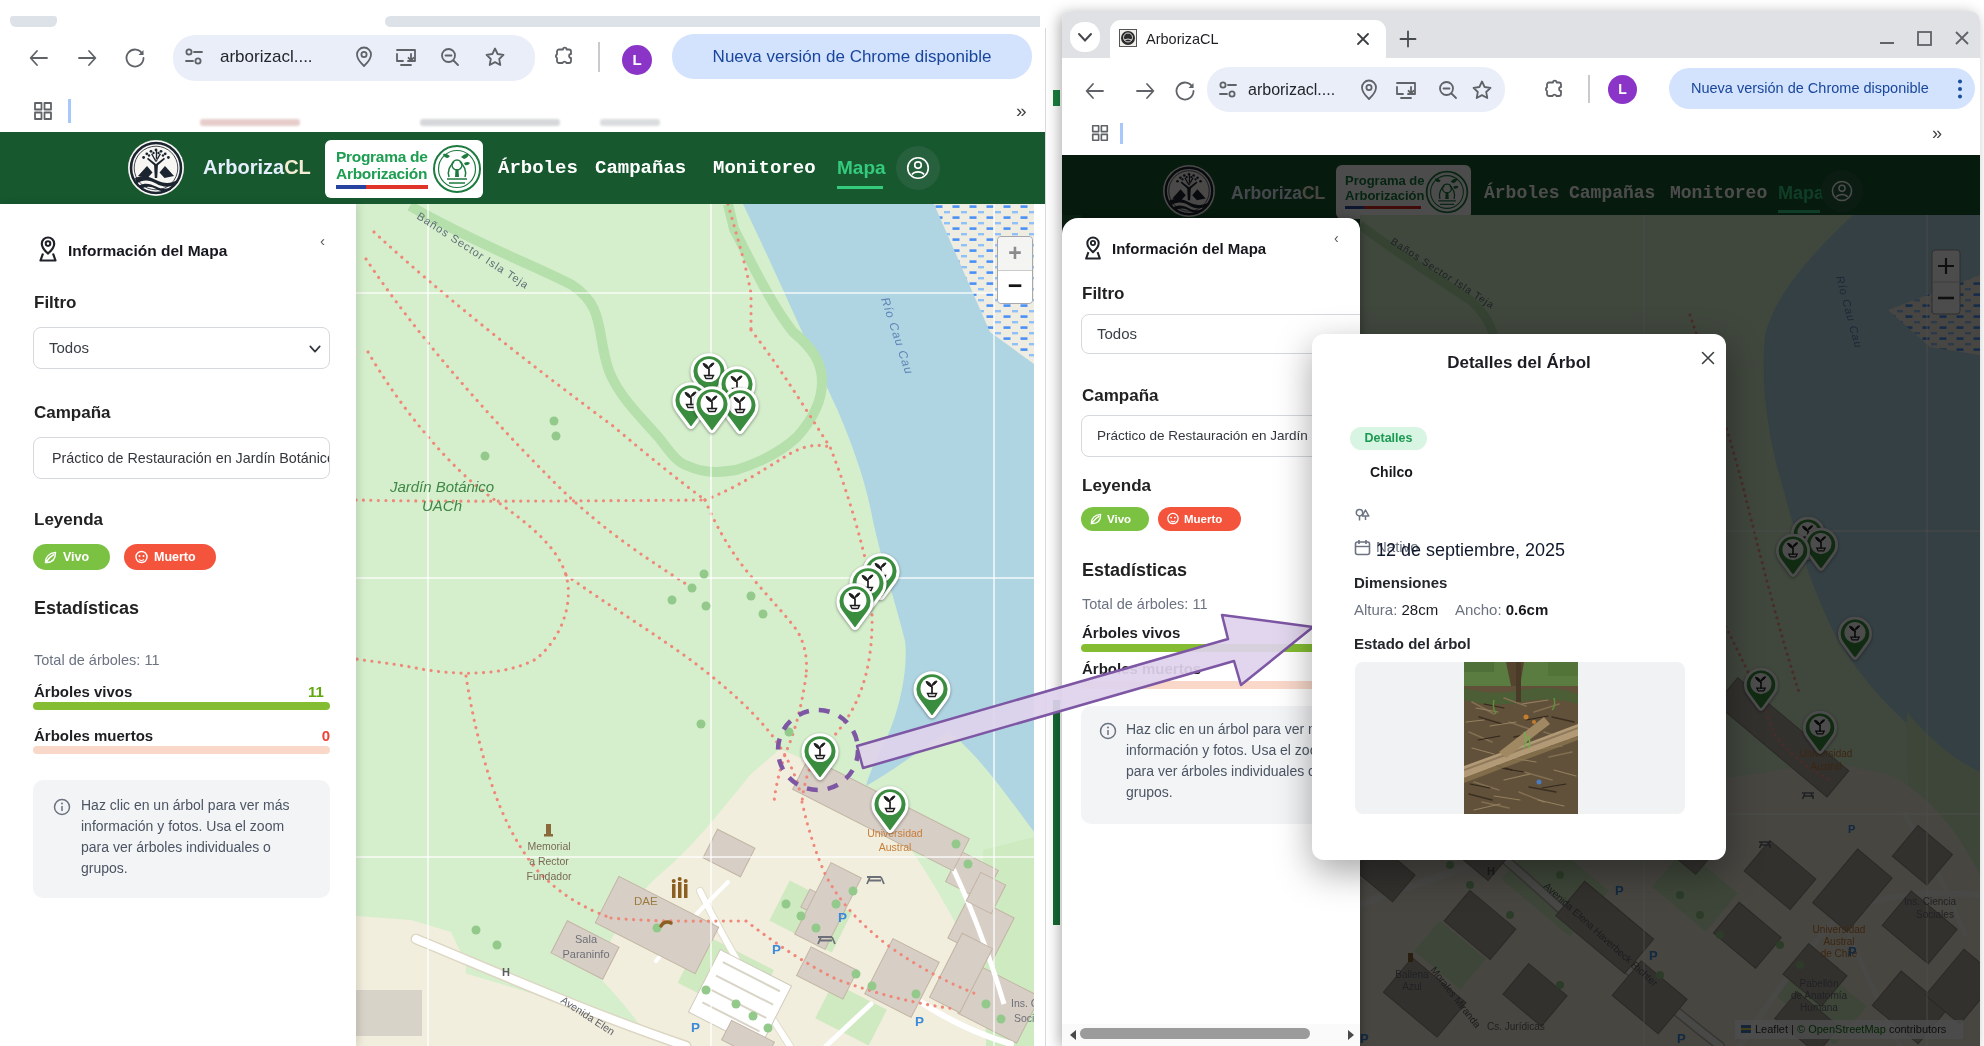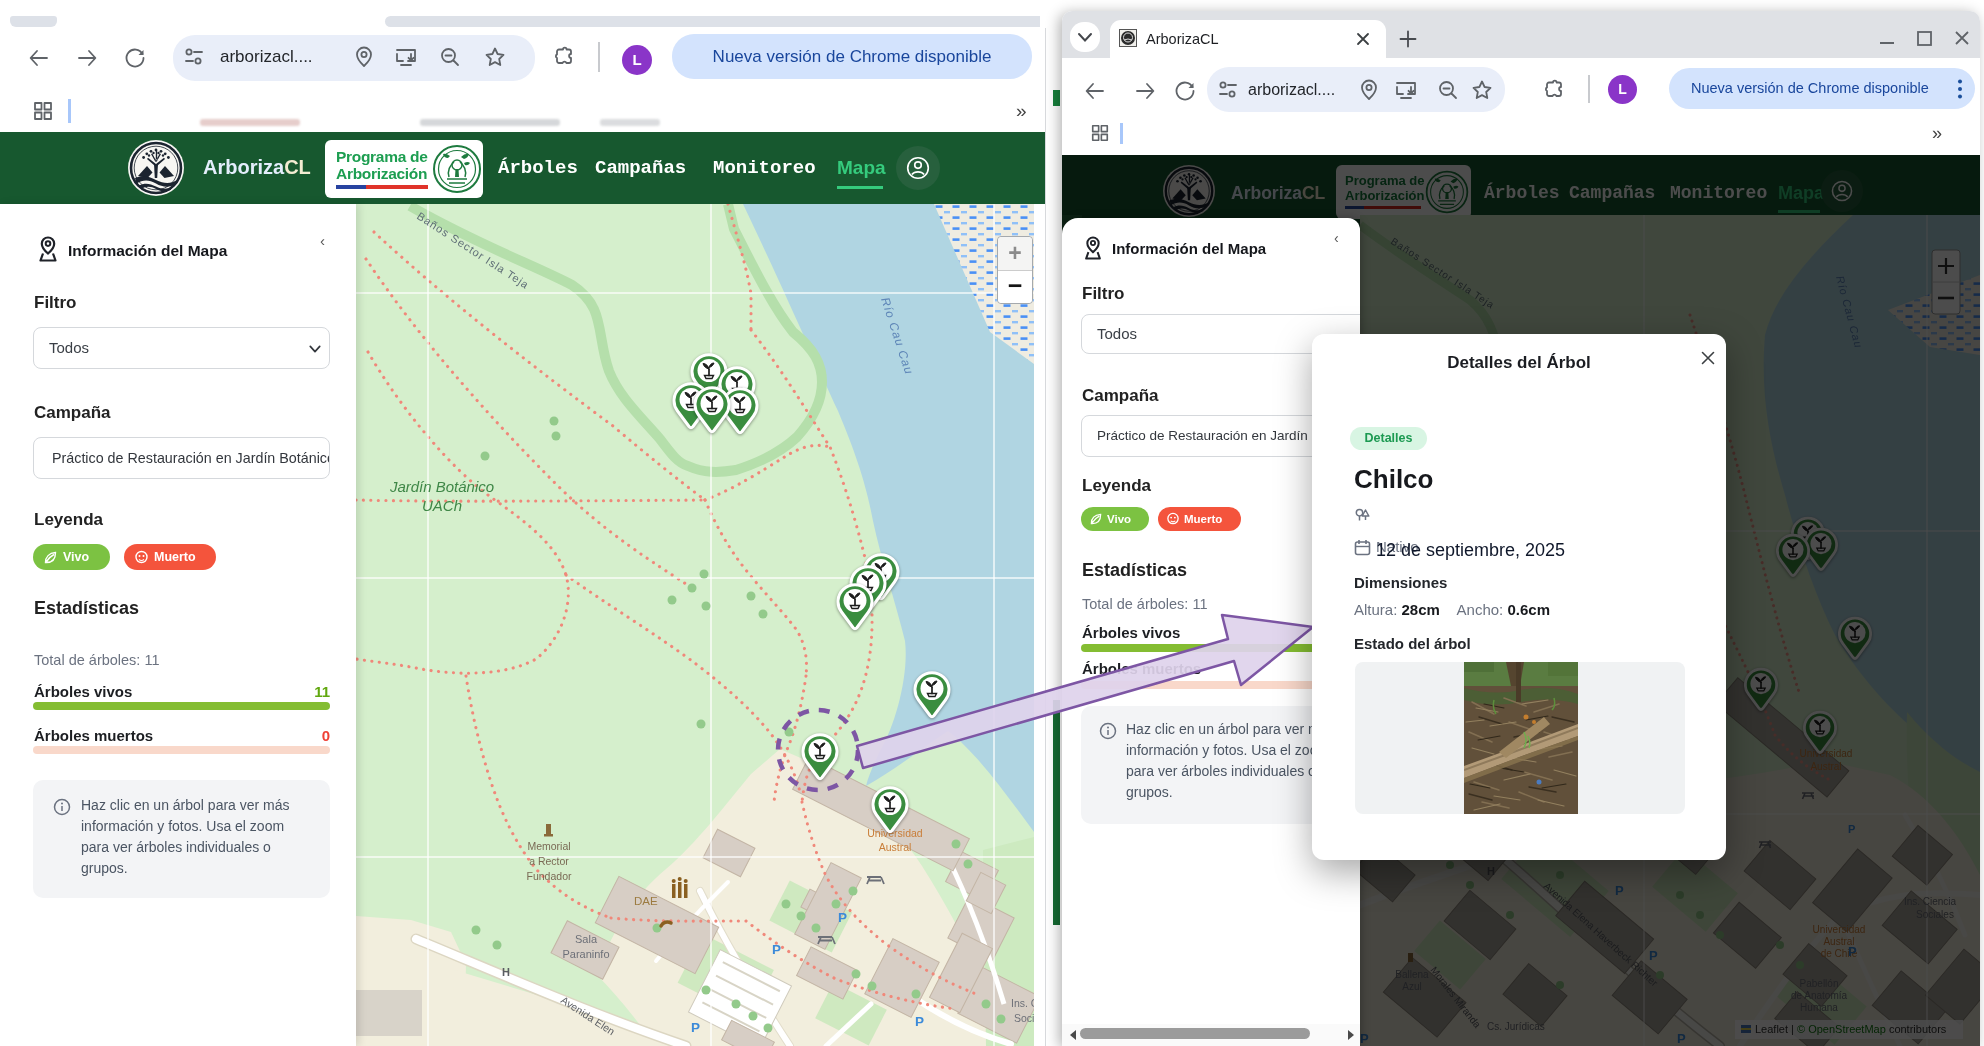--- a/index.html
+++ b/index.html
@@ -172,21 +172,21 @@
           <circle cx="7.5" cy="7" r="5.5" fill="none" stroke="#fff" stroke-width="1.4"></circle>
           <circle cx="5.5" cy="6" r="1" fill="#fff"></circle>
           <circle cx="9.5" cy="6" r="1" fill="#fff"></circle>
           <path d="M5 9.5 q2.5 2 5 0" stroke="#fff" stroke-width="1.2" fill="none"></path>
         </svg>
       <span style="margin-left:30px;">Muerto</span>
     </div>
     <div class="abs" style="left:34px;top:394px;font-weight:bold;font-size:18px;color:#222;">Estadísticas</div>
     <div class="abs" style="left:34px;top:448px;font-size:14.5px;color:#6b7280;">Total de árboles: 11</div>
     <div class="abs" style="left:34px;top:479px;font-weight:bold;font-size:15px;color:#1c1e22;">Árboles vivos</div>
-    <div class="abs" style="left:308px;top:479px;font-weight:bold;font-size:15px;color:#61a80f;width:22px;text-align:right;">11</div>
+    <div class="abs" style="left:308px;top:479px;font-weight:bold;font-size:15px;color:#61a80f;width:22px;text-align:left;">11</div>
     <div class="abs" style="left:33px;top:498px;width:297px;height:8px;background:#84bd32;border-radius:4px;"></div>
     <div class="abs" style="left:34px;top:523px;font-weight:bold;font-size:15px;color:#1c1e22;">Árboles muertos</div>
     <div class="abs" style="left:314px;top:523px;font-weight:bold;font-size:15px;color:#ef4136;width:16px;text-align:right;">0</div>
     <div class="abs" style="left:33px;top:542px;width:297px;height:8px;background:#f9d8ca;border-radius:4px;"></div>
     <div class="infobox abs" style="left:33px;top:576px;width:297px;height:118px;">
       <svg class="abs" style="left:20px;top:18px;" width="18" height="18" viewBox="0 0 18 18">
           <circle cx="9" cy="9" r="7.5" fill="none" stroke="#6b7280" stroke-width="1.5"></circle>
           <line x1="9" y1="8" x2="9" y2="13" stroke="#6b7280" stroke-width="1.5"></line>
           <circle cx="9" cy="5.4" r="1" fill="#6b7280"></circle>
         </svg>
@@ -728,37 +728,37 @@
 <svg class="abs" style="left:0;top:0;z-index:55;pointer-events:none;" width="1984" height="1046" viewBox="0 0 1984 1046">
   <polygon points="857,746 1228,639 1222,615 1313,627 1241,685 1234,661 863,768" fill="#ded2eb" fill-opacity="0.92" stroke="#7d56a4" stroke-width="2.5" stroke-linejoin="round"></polygon>
 </svg>
 
 <div class="abs" id="modal" style="left:1312px;top:334px;width:414px;height:526px;background:#fff;border-radius:12px;box-shadow:0 12px 36px rgba(0,0,0,0.35);z-index:60;">
   <div class="abs" style="left:0;top:19px;width:414px;text-align:center;font-weight:bold;font-size:17px;color:#1b1d22;">Detalles del Árbol</div>
   <svg class="abs" style="left:389px;top:17px;" width="14" height="14" viewBox="0 0 14 14">
       <path d="M1.5 1.5 L12.5 12.5 M12.5 1.5 L1.5 12.5" stroke="#3c4043" stroke-width="1.6" stroke-linecap="round"></path>
     </svg>
   <div class="abs" style="left:38px;top:93px;width:77px;height:23px;background:#d8f5e3;border-radius:12px;color:#1c9a52;font-weight:bold;font-size:12.5px;text-align:center;line-height:23px;">Detalles</div>
-  <div class="abs" style="left:42px;top:130px;font-weight:bold;font-size:26px;color:#17191d;">Chilco</div>
+  <div class="abs" style="left:58px;top:130px;font-weight:bold;font-size:14px;color:#17191d;">Chilco</div>
   <svg class="abs" style="left:42px;top:172px;" width="17" height="17" viewBox="0 0 17 17">
     <path d="M5.5 3.5 a3.2 3.2 0 0 1 3.2 3.2 a3.2 3.2 0 0 1 -3.2 3.2 a3.2 3.2 0 0 1 -3.2 -3.2 a3.2 3.2 0 0 1 3.2 -3.2 z" fill="none" stroke="#6b7280" stroke-width="1.5"></path>
     <path d="M5.5 10 v4.5" stroke="#6b7280" stroke-width="1.5"></path>
     <path d="M11.5 4 L14.8 10 h-6.6 z" fill="none" stroke="#6b7280" stroke-width="1.5" stroke-linejoin="round"></path>
     <path d="M11.5 10 v4" stroke="#6b7280" stroke-width="1.5"></path>
   </svg>
   <div class="abs" style="left:64px;top:172px;font-size:15px;color:#6b7280;margin-top:32px;">Nativo</div>
   <svg class="abs" style="left:42px;top:205px;" width="17" height="17" viewBox="0 0 17 17">
     <rect x="1.5" y="3" width="14" height="12.5" rx="2" fill="none" stroke="#6b7280" stroke-width="1.6"></rect>
     <line x1="5" y1="1" x2="5" y2="5" stroke="#6b7280" stroke-width="1.6"></line>
       <line x1="12" y1="1" x2="12" y2="5" stroke="#6b7280" stroke-width="1.6"></line>
     <line x1="1.5" y1="7.5" x2="15.5" y2="7.5" stroke="#6b7280" stroke-width="1.4"></line>
   </svg>
   <div class="abs" style="left:64px;top:206px;font-size:18px;color:#0f172a;">12 de septiembre, 2025</div>
   <div class="abs" style="left:42px;top:240px;font-weight:bold;font-size:15px;color:#23262b;">Dimensiones</div>
-  <div class="abs" style="left:42px;top:267px;font-size:15px;color:#6b7280;">Altura: <span style="color:#17191d;font-weight:bold;">28cm</span>&nbsp;&nbsp;&nbsp;&nbsp;Ancho: <span style="color:#17191d;font-weight:bold;">0.6cm</span></div>
+  <div class="abs" style="left:42px;top:267px;font-size:15px;color:#6b7280;">Altura: <span style="color:#17191d;font-weight:normal;">28cm</span>&nbsp;&nbsp;&nbsp;&nbsp;Ancho: <span style="color:#17191d;font-weight:bold;">0.6cm</span></div>
   <div class="abs" style="left:42px;top:301px;font-weight:bold;font-size:15px;color:#23262b;">Estado del árbol</div>
   <div class="abs" style="left:43px;top:328px;width:330px;height:152px;background:#f0f2f3;border-radius:8px;">
     <svg class="abs" style="left:109px;top:0;" width="114" height="152" viewBox="0 0 114 152">
       <rect width="114" height="152" fill="#61503a"></rect>
       <rect width="114" height="24" fill="#5a7c41"></rect>
       <path d="M42,0 h18 l-4,24 h-9 z" fill="#55452f"></path>
       <rect x="0" y="0" width="30" height="10" fill="#4f7038"></rect>
       <rect x="84" y="0" width="30" height="14" fill="#537439"></rect>
       <path d="M0,26 q30,8 57,2 q30,-6 57,4 v10 q-28,-8 -57,-2 q-28,6 -57,-2 z" fill="#4c5e35"></path>
       <g stroke="#826f52" stroke-width="1.6" stroke-linecap="round">

